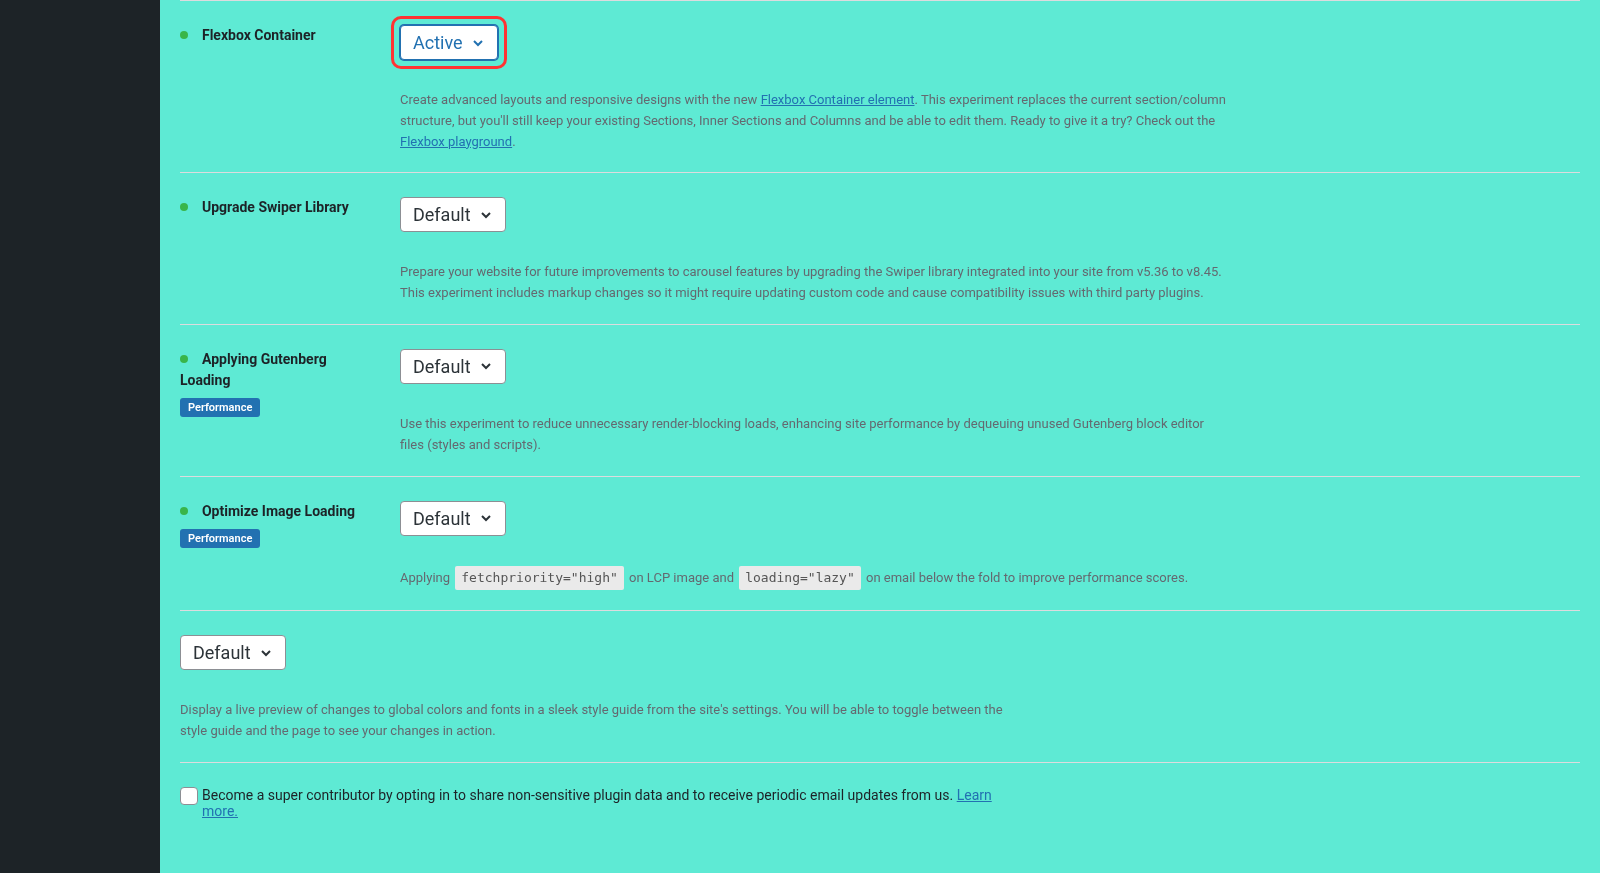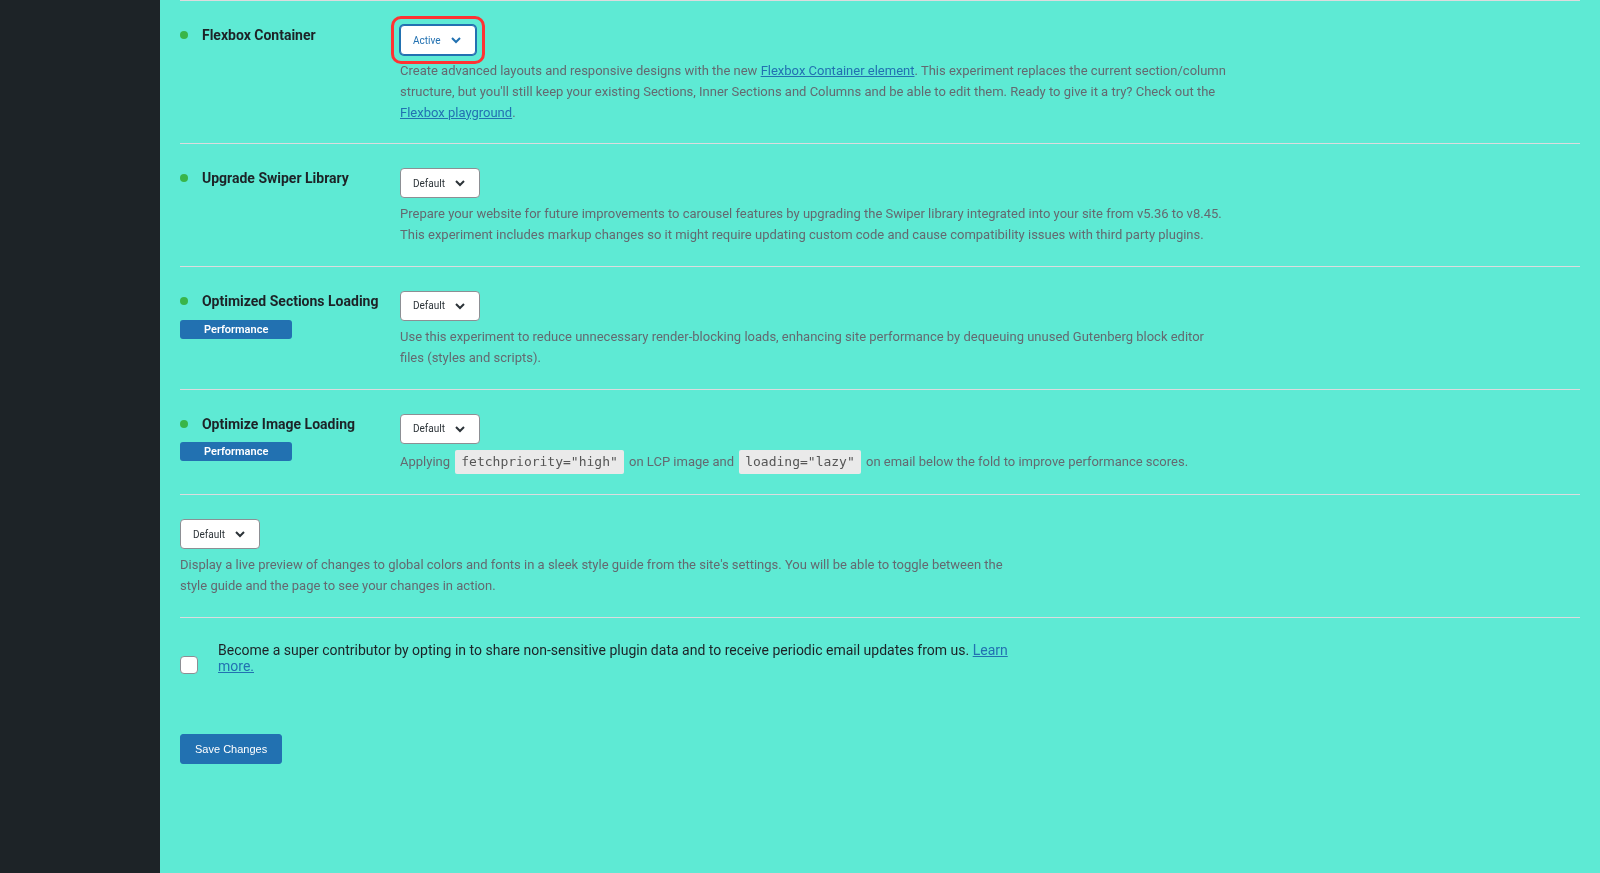--- a/index.html
+++ b/index.html
@@ -43,41 +43,41 @@
       background: #39b54a;
       margin-right: 10px;
       vertical-align: 1px;
     }
     .badge {
       display: inline-block;
       background: #2271b1;
       color: #fff;
       font-size: 11px;
       font-weight: 600;
-      padding: 3px 24px;
+      padding: 3px 8px;
       border-radius: 3px;
       margin-top: 8px;
     }
     .setting-content {
       flex: 1;
       max-width: 830px;
     }
     .select-wrap {
       display: inline-block;
       position: relative;
     }
     .select {
       display: inline-flex;
       align-items: center;
       gap: 8px;
       border: 1px solid #8c8f94;
       border-radius: 4px;
       background: #fff;
       padding: 6px 12px;
-      font-size: 10px;
+      font-size: 18px;
       color: #2c3338;
       cursor: pointer;
       min-height: 30px;
     }
     .select.highlighted {
       border: 1px solid #2271b1;
       box-shadow: 0 0 0 1px #2271b1;
       color: #2271b1;
     }
     .red-outline {
@@ -87,43 +87,43 @@
       border-radius: 10px;
       pointer-events: none;
     }
     .chevron {
       width: 14px;
       height: 14px;
       display: inline-block;
     }
     .chevron svg { display: block; }
     .description {
-      margin-top: 6px;
+      margin-top: 30px;
       font-size: 13px;
       color: #646970;
       line-height: 1.6;
     }
     .description a {
       color: #2271b1;
       text-decoration: underline;
     }
     .code-inline {
       display: inline-block;
       background: #eaeaea;
       color: #555;
       font-family: Consolas, Monaco, monospace;
       font-size: 13px;
       padding: 2px 6px;
       border-radius: 2px;
       margin: 0 2px;
     }
     .checkbox-row {
       display: flex;
-      align-items: flex-end;
-      gap: 20px;
+      align-items: flex-start;
+      gap: 4px;
     }
     .checkbox {
       width: 18px;
       height: 18px;
       border: 1px solid #8c8f94;
       border-radius: 4px;
       background: #fff;
       cursor: pointer;
       flex-shrink: 0;
     }
@@ -195,21 +195,21 @@
           </span>
         </div>
       </div>
       <p class="description">Prepare your website for future improvements to carousel features by upgrading the Swiper library integrated into your site from v5.36 to v8.45. This experiment includes markup changes so it might require updating custom code and cause compatibility issues with third party plugins.</p>
     </div>
   </div>
 
   <div class="setting-row">
     <div class="setting-label">
       <span class="indicator"></span>
-      <span class="setting-label-text">Optimized Sections Loading</span><br>
+      <span class="setting-label-text">Applying Gutenberg Loading</span><br>
       <span class="badge">Performance</span>
     </div>
     <div class="setting-content">
       <div class="select-wrap">
         <div class="select">
           <span>Default</span>
           <span class="chevron">
             <svg viewBox="0 0 14 14" fill="none" stroke="#2c3338" stroke-width="2">
                 <polyline points="3,5 7,9 11,5"></polyline>
               </svg>

